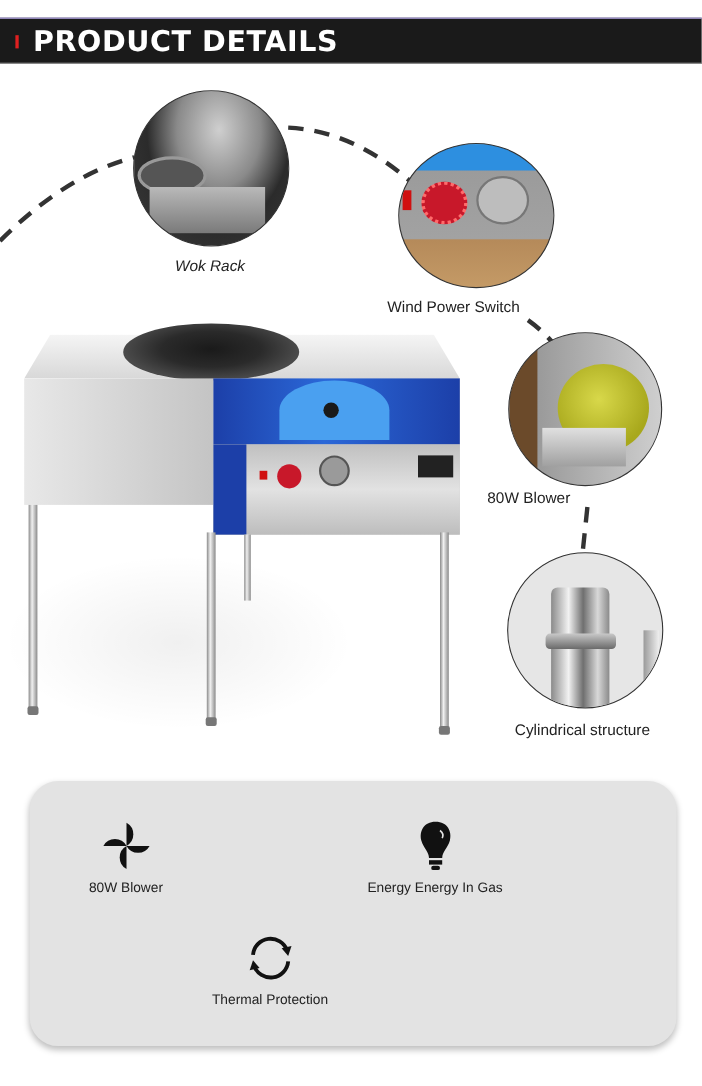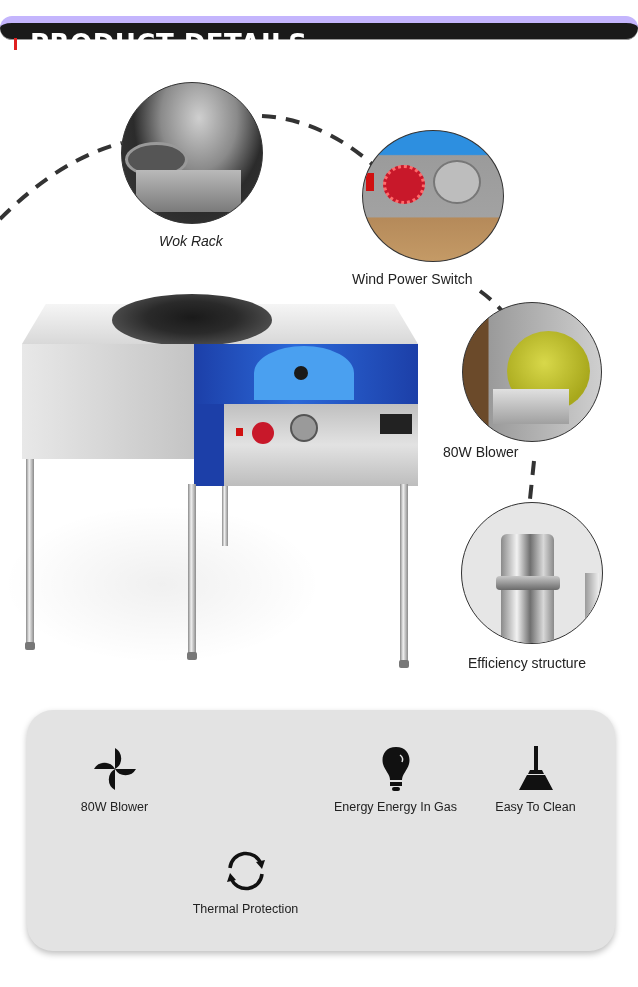--- a/index.html
+++ b/index.html
@@ -1,21 +1,21 @@
 <!DOCTYPE html>
 <html><head>
   <meta charset="utf-8">
   <style>
     * { margin: 0; padding: 0; box-sizing: border-box; }
     html, body { width: 638px; height: 987px; background: #ffffff; overflow: hidden; }
     body { font-family: "Liberation Sans", sans-serif; position: relative; color: #222; }
 
     .header-bar {
-      position: absolute; left: 0; top: 16px; width: 638px; height: 24px;
-      background: #1a1a1a; border-top: 7px solid #c4b5fd; border-bottom: 1px solid #999; border-radius: 17px;
+      position: absolute; left: 0; top: 16px; width: 638px; height: 42px;
+      background: #1a1a1a; border-top: 1px solid #c4b5fd; border-bottom: 1px solid #999;
     }
     .header-accent { position: absolute; left: 14px; top: 15px; width: 3px; height: 12px; background: #e02020; }
     .header-title {
       position: absolute; left: 30px; top: 6px; font-size: 26px; font-weight: bold;
       color: #ffffff; letter-spacing: 0.5px; font-family: "DejaVu Sans", sans-serif;
     }
 
     .stage { position: absolute; left: 0; top: 59px; width: 638px; height: 650px; }
     .dashes { position: absolute; left: 0; top: 0; }
 
@@ -115,21 +115,21 @@
     </div>
     <div class="callout-label" style="left:443px; top:385px;">80W Blower</div>
   </div>
 
   <div class="callout">
     <div class="circle c-cyl" style="left:461px; top:443px; width:142px; height:142px;">
       <div class="post"></div>
         <div class="ring"></div>
         <div class="post2"></div>
     </div>
-    <div class="callout-label" style="left:468px; top:596px;">Efficiency structure</div>
+    <div class="callout-label" style="left:468px; top:596px;">Cylindrical structure</div>
   </div>
 
   <div class="stove">
     <div class="shadow"></div>
     <div class="stove-top"></div>
     <div class="burner"></div>
     <div class="stove-left"></div>
     <div class="stove-front">
       <div class="panel-blue">
           <div class="swoosh"></div>
@@ -165,28 +165,20 @@
   </div>
   <div class="feature" style="left:295px; top:34px;">
     <svg class="ico" viewBox="0 0 50 50">
       <path d="M25 3 C14 3 10 12 12 20 C14 27 19 30 19 36 L31 36 C31 30 36 27 38 20 C40 12 36 3 25 3Z" fill="#111"></path>
       <rect x="19" y="38" width="12" height="4" fill="#111"></rect>
       <rect x="21" y="43" width="8" height="4" rx="2" fill="#111"></rect>
       <path d="M29 11 Q33 14 31 18" fill="none" stroke="#e3e3e3" stroke-width="1.5"></path>
     </svg>
     <span class="lbl">Energy Energy In Gas</span>
   </div>
-  <div class="feature" style="left:435px; top:34px;">
-    <svg class="ico" viewBox="0 0 50 50">
-      <rect x="23" y="2" width="4" height="24" fill="#111"></rect>
-      <path d="M19 26 L31 26 L33 30 L17 30Z" fill="#111"></path>
-      <path d="M16 31 L34 31 L42 46 L8 46Z" fill="#111"></path>
-    </svg>
-    <span class="lbl">Easy To Clean</span>
-  </div>
 
   <div class="feature" style="left:145px; top:136px;">
     <svg class="ico" viewBox="0 0 50 50">
       <path d="M9 22 A16 16 0 0 1 40 18" fill="none" stroke="#111" stroke-width="3.5"></path>
       <path d="M41 28 A16 16 0 0 1 10 32" fill="none" stroke="#111" stroke-width="3.5"></path>
       <path d="M35 16 L44 14 L41 23Z" fill="#111"></path>
       <path d="M15 34 L6 36 L9 27Z" fill="#111"></path>
     </svg>
     <span class="lbl">Thermal Protection</span>
   </div>

